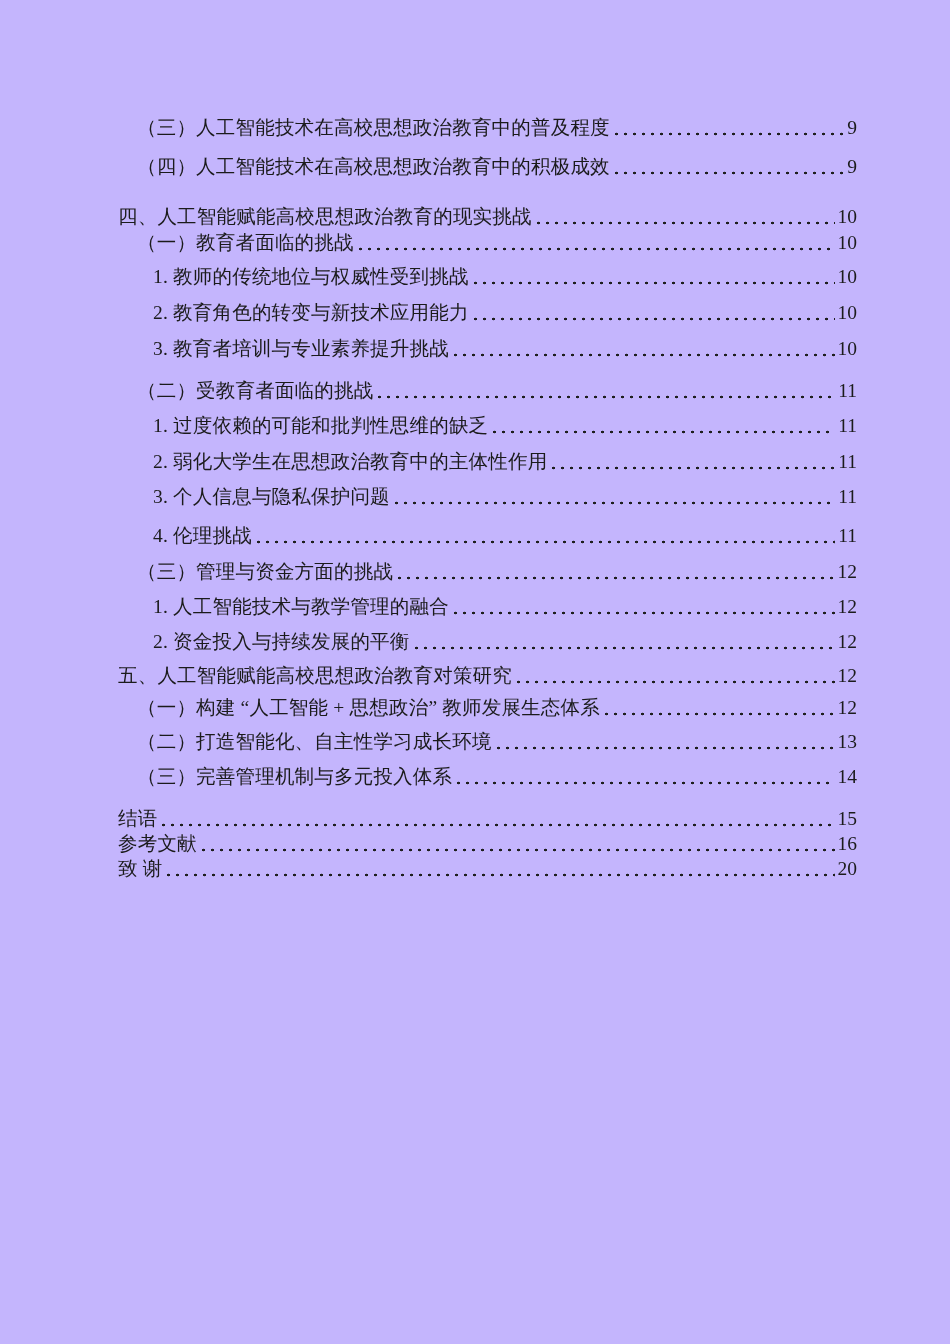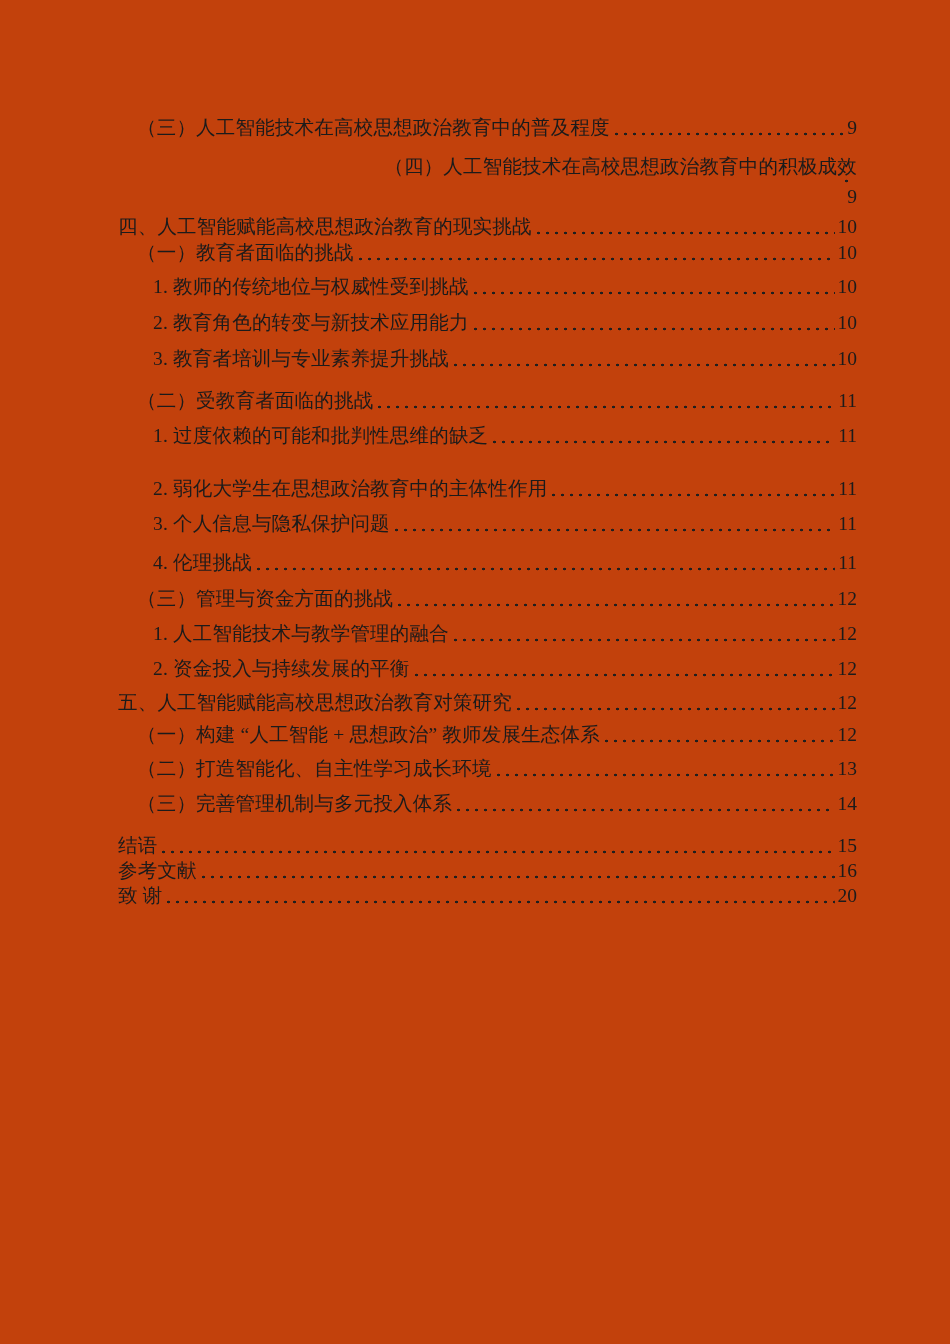--- a/index.html
+++ b/index.html
@@ -4,21 +4,21 @@
 <style>
   html,body{margin:0;padding:0;}
   body{
     width:950px;height:1344px;
     background:#ffffff;
     font-family:"Liberation Serif","DejaVu Serif",serif;
     color:#1b1b1b;
     position:relative;
     overflow:hidden;
   }
-  .doc-page{position:absolute;inset:0;background:#c2410c;padding-left:45px;}
+  .doc-page{position:absolute;inset:0;background:#c4b5fd;padding-left:45px;}
   .toc{
     position:absolute;
     left:118px;top:0;
     width:739px;
     padding-top:117px;
   }
   .entry{
     display:flex;
     align-items:flex-end;
     line-height:22px;
@@ -51,26 +51,26 @@
 </head>
 <body>
 
 <div class="doc-page">
   <div class="toc" id="toc-list">
       <div class="entry lv2" style="margin-top: 0px;">
         <span class="title">（三）人工智能技术在高校思想政治教育中的普及程度</span>
         <span class="leader"></span>
         <span class="page">9</span>
       </div>
-      <div class="entry lv2" style="margin-top: 17px; flex-direction: column;">
+      <div class="entry lv2" style="margin-top: 17px;">
         <span class="title">（四）人工智能技术在高校思想政治教育中的积极成效</span>
         <span class="leader"></span>
         <span class="page">9</span>
       </div>
-      <div class="entry lv1" style="margin-top: 8px; justify-content: space-between;">
+      <div class="entry lv1" style="margin-top: 28px; justify-content: space-between;">
         <span class="title">四、人工智能赋能高校思想政治教育的现实挑战</span>
         <span class="leader"></span>
         <span class="page">10</span>
       </div>
       <div class="entry lv2" style="margin-top: 4px;">
         <span class="title">（一）教育者面临的挑战</span>
         <span class="leader"></span>
         <span class="page">10</span>
       </div>
       <div class="entry lv3" style="margin-top: 12px;">
@@ -91,21 +91,21 @@
       <div class="entry lv2" style="margin-top: 20px;">
         <span class="title">（二）受教育者面临的挑战</span>
         <span class="leader"></span>
         <span class="page">11</span>
       </div>
       <div class="entry lv3" style="margin-top: 13px;">
         <span class="title">1. 过度依赖的可能和批判性思维的缺乏</span>
         <span class="leader"></span>
         <span class="page">11</span>
       </div>
-      <div class="entry lv3" style="margin-top: 31px; justify-content: center;">
+      <div class="entry lv3" style="margin-top: 14px; justify-content: center;">
         <span class="title">2. 弱化大学生在思想政治教育中的主体性作用</span>
         <span class="leader"></span>
         <span class="page">11</span>
       </div>
       <div class="entry lv3" style="margin-top: 13px;">
         <span class="title">3. 个人信息与隐私保护问题</span>
         <span class="leader"></span>
         <span class="page">11</span>
       </div>
       <div class="entry lv3" style="margin-top: 17px;">

